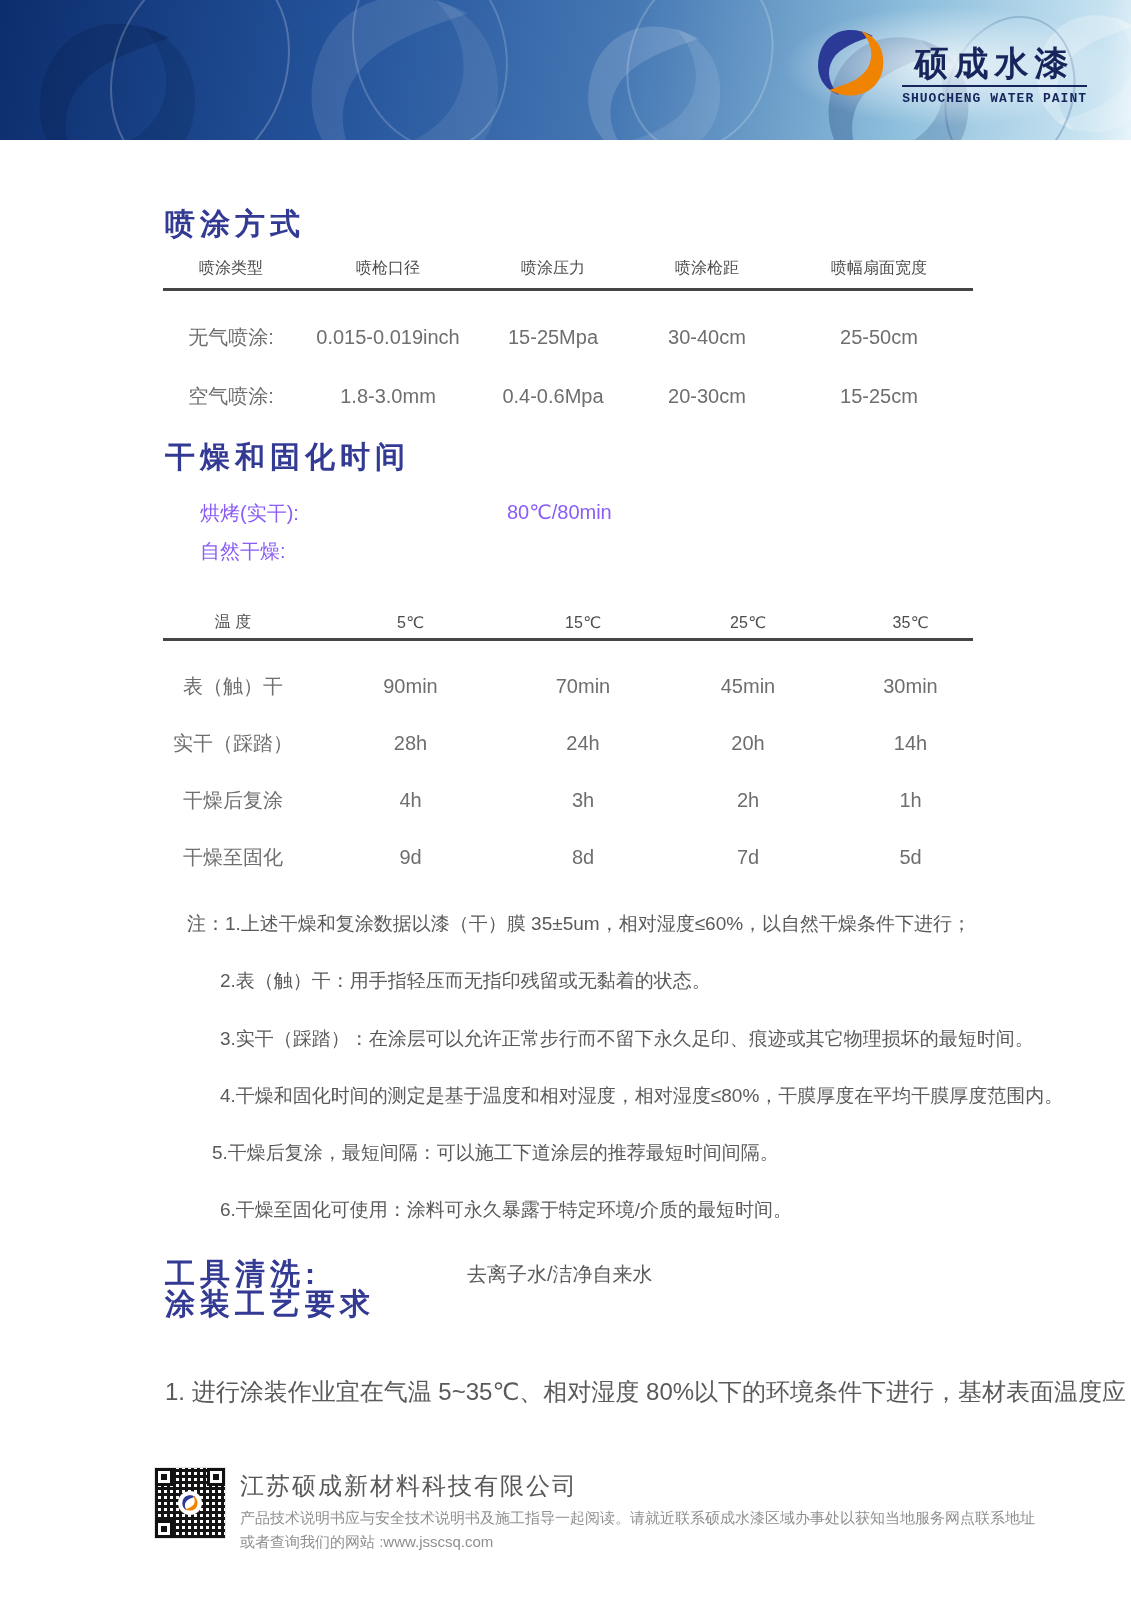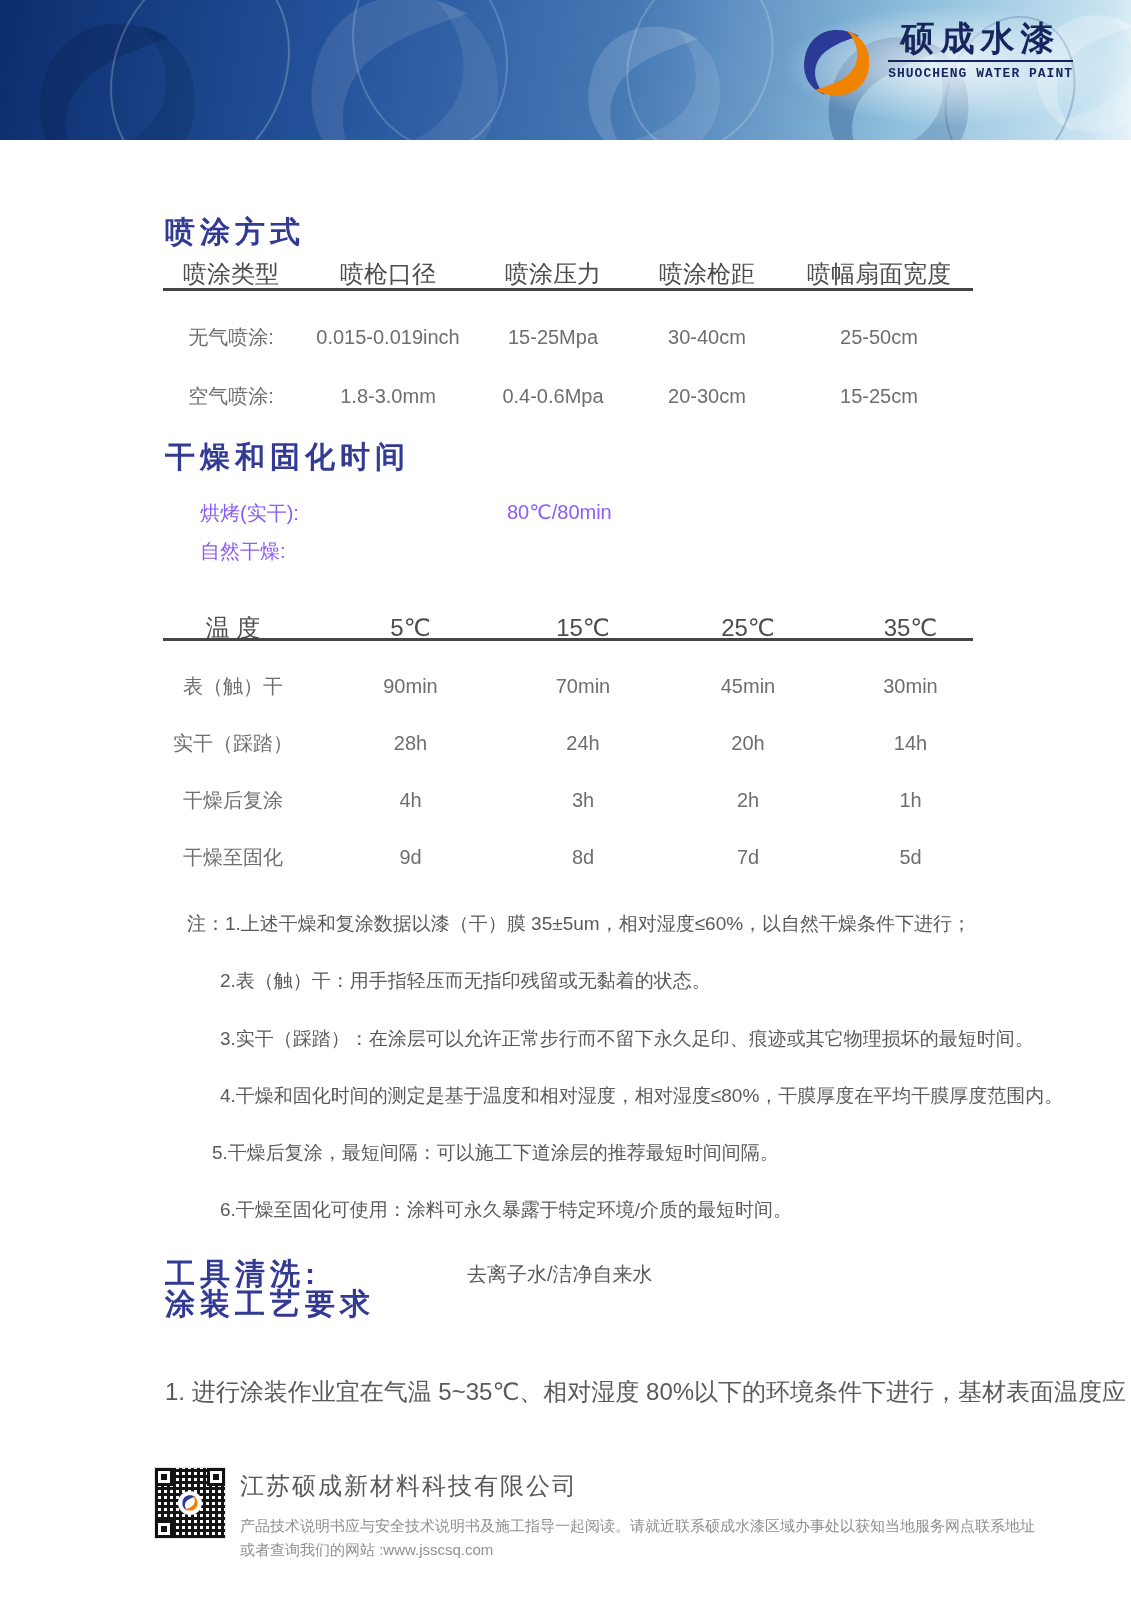--- a/index.html
+++ b/index.html
@@ -12,42 +12,42 @@
   .banner{
     position:absolute;left:0;top:0;width:1131px;height:140px;overflow:hidden;
     background:linear-gradient(100deg,#0c2d6d 0%,#24539b 30%,#4678b4 55%,#8fc0dd 80%,#c8e3f1 96%,#e8f4fa 100%);
   }
   .banner svg.pattern{position:absolute;left:0;top:0;}
   .logo-glow{
     position:absolute;right:18px;top:6px;width:330px;height:120px;border-radius:16px;
     background:radial-gradient(closest-side,rgba(255,255,255,.8),rgba(255,255,255,0));
   }
   .logo{
-    position:absolute;right:58px;top:20px;display:flex;align-items:flex-start;gap:14px;
+    position:absolute;right:44px;top:20px;display:flex;align-items:flex-end;gap:14px;
   }
   .logo-text{display:flex;flex-direction:column;align-items:center;}
   .logo-title{
     font-family:"Liberation Serif","DejaVu Serif",serif;font-weight:bold;
     font-size:34px;letter-spacing:6px;color:#16265c;line-height:1.1;white-space:nowrap;
   }
   .logo-divider{width:100%;height:2px;background:#16265c;margin:3px 0 4px 0;}
   .logo-subtitle{
     font-family:Liberation Mono, monospace;font-weight:bold;
     font-size:13px;letter-spacing:1px;color:#16265c;white-space:nowrap;
   }
   
   .sec-heading{
     position:absolute;left:165px;margin:0;font-weight:bold;
     font-size:30px;letter-spacing:5px;color:#333a94;white-space:nowrap;
   }
   .row{position:absolute;left:163px;width:810px;display:grid;align-items:center;}
   .t1{grid-template-columns:136px 178px 152px 156px 188px;}
   .t2{grid-template-columns:140px 215px 130px 200px 125px;}
   .cell{text-align:center;font-size:20px;color:#6e6e6e;white-space:nowrap;}
-  .hcell{text-align:center;font-size:24px;color:#4d4d4d;white-space:nowrap;}
+  .hcell{text-align:center;font-size:16px;color:#4d4d4d;white-space:nowrap;}
   .thick-line{position:absolute;left:163px;width:810px;height:3px;background:#454545;}
   .label-line{position:absolute;font-size:20px;color:#8b5cf6;white-space:nowrap;}
   .note{position:absolute;font-size:19px;color:#5a5a5a;white-space:nowrap;}
   .value-plain{position:absolute;font-size:20px;color:#5a5a5a;white-space:nowrap;}
   .list-item{position:absolute;left:165px;font-size:24px;color:#5a5a5a;white-space:nowrap;}
   
   .qr{
     position:absolute;left:155px;top:1468px;width:70px;height:70px;background-color:#fff;
     background-image:
       repeating-linear-gradient(0deg,#141414 0 3px,transparent 3px 6px),
@@ -61,21 +61,21 @@
   .finder.bl{left:0;bottom:0;}
   .qr-center{
     position:absolute;left:23px;top:23px;width:24px;height:24px;border-radius:50%;
     background:#fff;display:flex;align-items:center;justify-content:center;
   }
   .footer-company{
     position:absolute;left:240px;top:1470px;font-size:24px;color:#595757;
     letter-spacing:2px;white-space:nowrap;
   }
   .footer-note{
-    position:absolute;left:240px;top:1506px;width:820px;font-size:15px;line-height:24px;color:#8f8f8f;margin-top:8px;
+    position:absolute;left:240px;top:1506px;width:820px;font-size:15px;line-height:24px;color:#8f8f8f;
   }
   .footer-note div{white-space:nowrap;}
 </style>
 </head>
 <body>
 
 <div class="page">
 
   <header class="banner">
     <svg class="pattern" width="1131" height="140" viewBox="0 0 1131 140" aria-hidden="true">
@@ -107,21 +107,21 @@
         <path d="M18,78 C48,94 78,80 82,52 C85,30 74,14 56,8 C68,20 72,38 64,52 C55,67 36,72 18,78 Z" fill="#f08300"></path>
       </svg>
       <div class="logo-text">
         <div class="logo-title">硕成水漆</div>
         <div class="logo-divider"></div>
         <div class="logo-subtitle">SHUOCHENG WATER PAINT</div>
       </div>
     </div>
   </header>
 
-  <h2 class="sec-heading" style="top:212px;">喷涂方式</h2>
+  <h2 class="sec-heading" style="top:204px;">喷涂方式</h2>
 
   <div class="row t1" style="top:258px;">
     <span class="hcell">喷涂类型</span>
     <span class="hcell">喷枪口径</span>
     <span class="hcell">喷涂压力</span>
     <span class="hcell">喷涂枪距</span>
     <span class="hcell">喷幅扇面宽度</span>
   </div>
   <div class="thick-line" style="top:288px;"></div>
 

